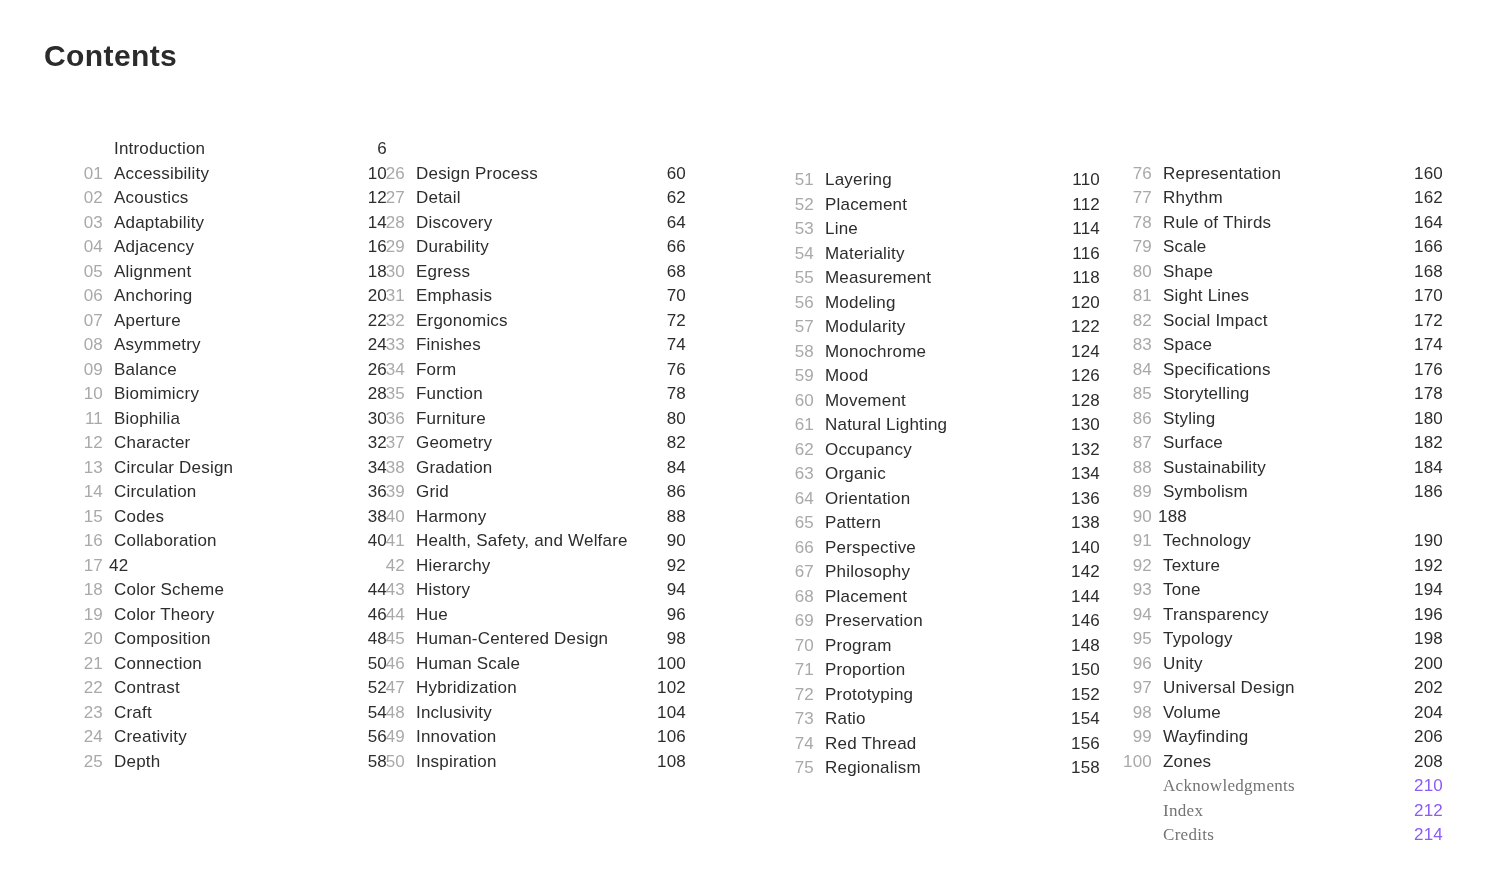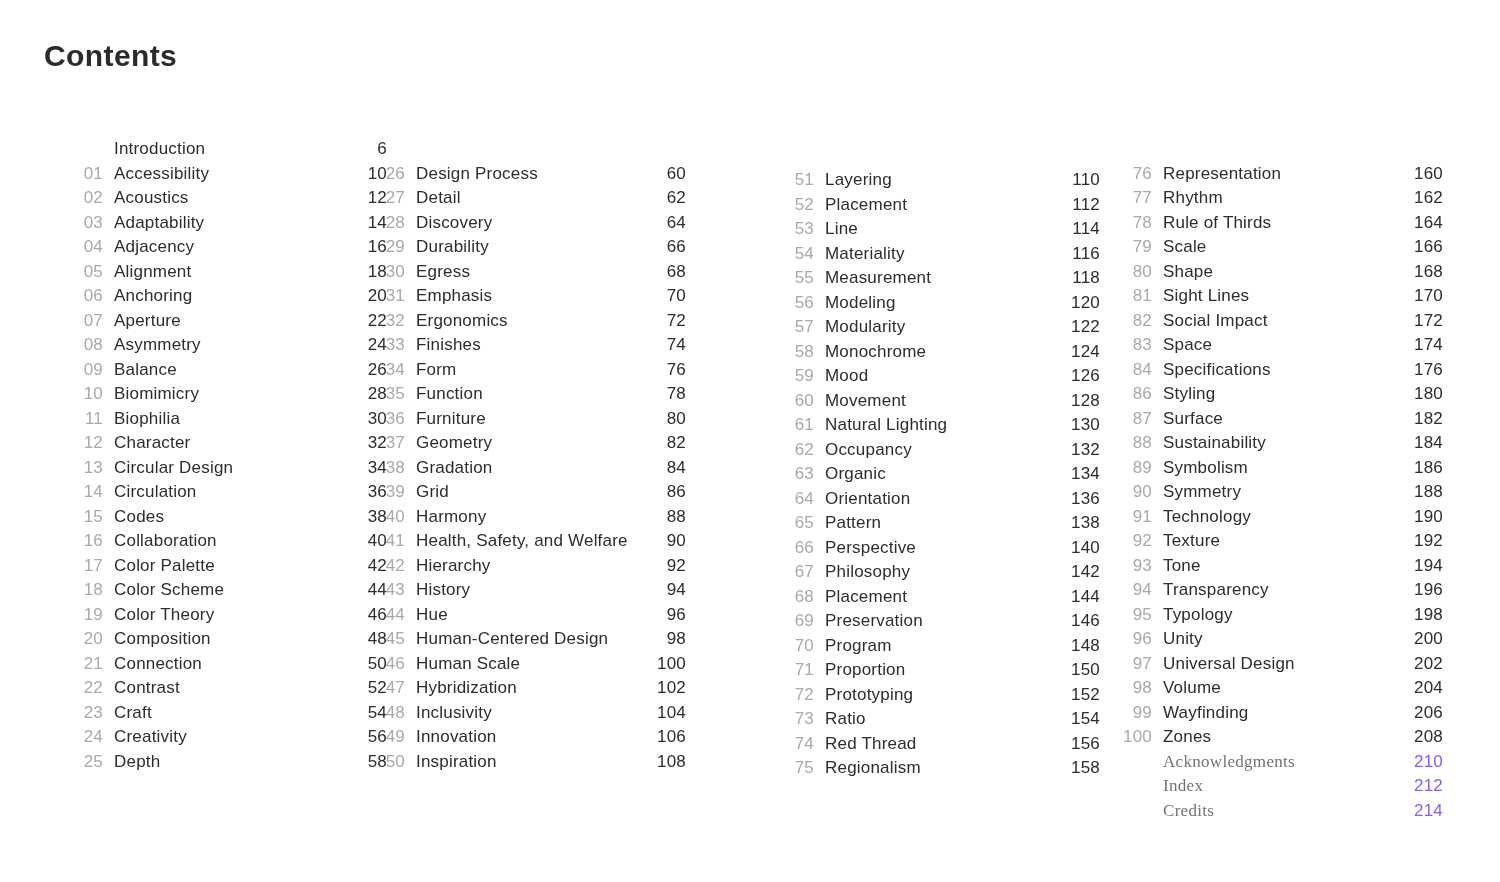--- a/index.html
+++ b/index.html
@@ -155,21 +155,20 @@
         <span class="entry-title">Codes</span>
         <span class="entry-page">38</span>
       </div>
       <div class="toc-row">
         <span class="entry-num">16</span>
         <span class="entry-title">Collaboration</span>
         <span class="entry-page">40</span>
       </div>
       <div class="toc-row">
         <span class="entry-num">17</span>
-        <span class="entry-title">Color Palette</span>
         <span class="entry-page">42</span>
       </div>
       <div class="toc-row">
         <span class="entry-num">18</span>
         <span class="entry-title">Color Scheme</span>
         <span class="entry-page">44</span>
       </div>
       <div class="toc-row">
         <span class="entry-num">19</span>
         <span class="entry-title">Color Theory</span>
@@ -500,20 +499,25 @@
         <span class="entry-num">83</span>
         <span class="entry-title">Space</span>
         <span class="entry-page">174</span>
       </div>
       <div class="toc-row">
         <span class="entry-num">84</span>
         <span class="entry-title">Specifications</span>
         <span class="entry-page">176</span>
       </div>
       <div class="toc-row">
+        <span class="entry-num">85</span>
+        <span class="entry-title">Storytelling</span>
+        <span class="entry-page">178</span>
+      </div>
+      <div class="toc-row">
         <span class="entry-num">86</span>
         <span class="entry-title">Styling</span>
         <span class="entry-page">180</span>
       </div>
       <div class="toc-row">
         <span class="entry-num">87</span>
         <span class="entry-title">Surface</span>
         <span class="entry-page">182</span>
       </div>
       <div class="toc-row">
@@ -521,21 +525,20 @@
         <span class="entry-title">Sustainability</span>
         <span class="entry-page">184</span>
       </div>
       <div class="toc-row">
         <span class="entry-num">89</span>
         <span class="entry-title">Symbolism</span>
         <span class="entry-page">186</span>
       </div>
       <div class="toc-row">
         <span class="entry-num">90</span>
-        <span class="entry-title">Symmetry</span>
         <span class="entry-page">188</span>
       </div>
       <div class="toc-row">
         <span class="entry-num">91</span>
         <span class="entry-title">Technology</span>
         <span class="entry-page">190</span>
       </div>
       <div class="toc-row">
         <span class="entry-num">92</span>
         <span class="entry-title">Texture</span>

